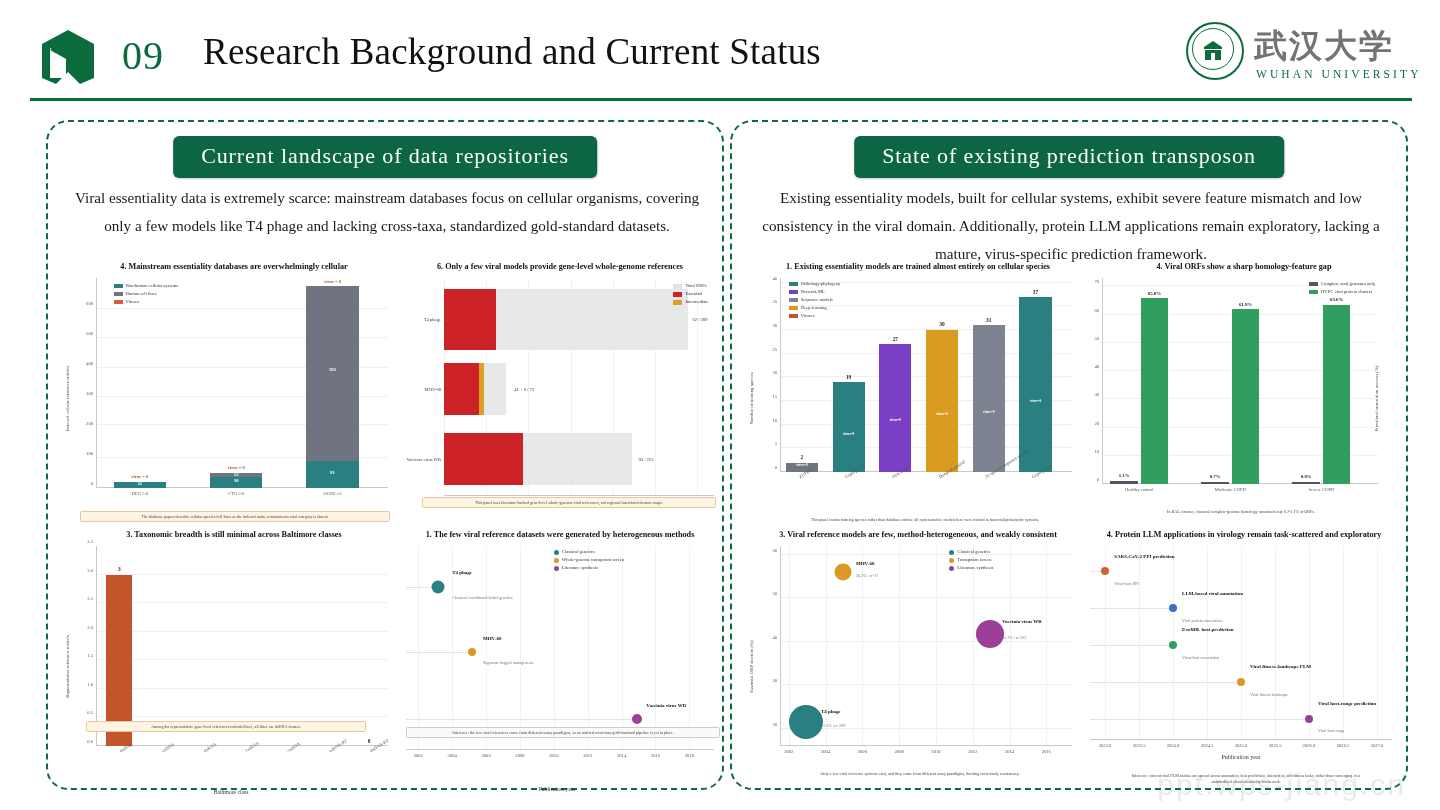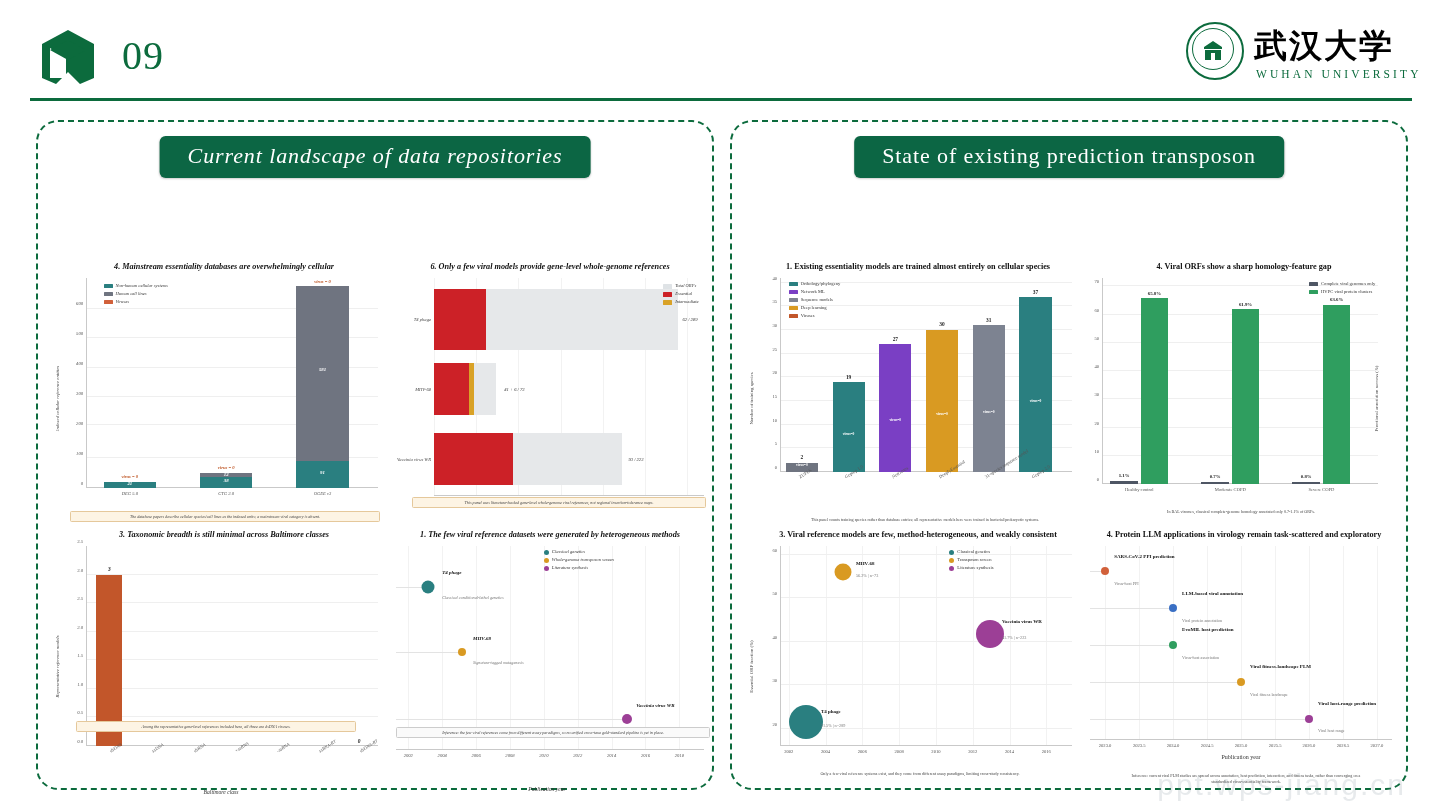--- a/index.html
+++ b/index.html
@@ -22,29 +22,29 @@
   #slide-title {
     position: absolute; left: 203px; top: 30px;
     font-size: 37px; color: #111111; font-family: "Liberation Serif", serif;
     letter-spacing: .2px; white-space: nowrap;
   }
   #header-rule { position: absolute; left: 30px; top: 98px; width: 1382px; height: 3px; background: #0c6b3d; }
   #wu-logo { position: absolute; right: 18px; top: 22px; width: 236px; height: 68px; }
   #wu-seal { position: absolute; left: 0; top: 0; width: 58px; height: 58px; border: 2.2px solid #0c6b3d; border-radius: 50%; }
   #wu-seal-inner { position: absolute; left: 6px; top: 6px; width: 42px; height: 42px; border: 1px solid #0c6b3d; border-radius: 50%; }
   #wu-seal-bldg { position: absolute; left: 14px; top: 18px; width: 26px; height: 22px; }
-  #wu-cn { position: absolute; left: 68px; top: 2px; font-size: 33px; color: #000000; font-family: "Liberation Serif", serif; font-weight: bold; letter-spacing: 2px; }
+  #wu-cn { position: absolute; left: 68px; top: 2px; font-size: 33px; color: #737373; font-family: "Liberation Serif", serif; font-weight: bold; letter-spacing: 2px; }
   #wu-en { position: absolute; left: 70px; top: 46px; font-size: 11.5px; color: #0c6b3d; letter-spacing: 3.1px; font-family: "Liberation Serif", serif; }
 
   
   .panel {
     position: absolute; top: 120px; width: 678px; height: 670px;
     border: 2px dashed #0c6b3d; border-radius: 22px;
   }
-  #panel-left { left: 36px; font-style: italic; }
+  #panel-left { left: 46px; }
   #panel-right { left: 730px; }
   .panel-badge {
     position: absolute; top: 14px; left: 50%; transform: translateX(-50%);
     background: #0c6644; color: #ffffff; border-radius: 6px;
     padding: 7px 28px 9px; font-size: 22px; letter-spacing: .9px;
     font-family: "Liberation Serif", serif; white-space: nowrap;
     box-shadow: 0 1px 2px rgba(0,0,0,.2);
   }
   .panel-desc {
     position: absolute; top: 62px; left: 22px; width: 634px;
@@ -107,35 +107,37 @@
 </head>
 <body>
 
 <div id="header">
   <svg id="logo-mark" viewBox="0 0 60 58">
     <path d="M30 2 L56 16 L56 50 L42 56 L30 44 L18 56 L4 50 L4 16 Z" fill="#0c6b3d"></path>
     <path d="M12 20 L12 50 L28 50 L28 30 Z" fill="#ffffff"></path>
     <path d="M30 12 L48 22 L30 32 L12 22 Z" fill="#0c6b3d"></path>
   </svg>
   <div id="slide-number">09</div>
+  <div id="slide-title">Research Background and Current Status</div>
   <div id="header-rule"></div>
   <div id="wu-logo">
     <div id="wu-seal"></div>
     <div id="wu-seal-inner"></div>
     <svg id="wu-seal-bldg" viewBox="0 0 26 22">
       <path d="M13 1 L22 7 L22 9 L4 9 L4 7 Z M5 10 H21 V20 H5 Z" fill="#0c6b3d"></path>
       <rect x="11" y="13" width="4" height="7" fill="#ffffff"></rect>
     </svg>
     <div id="wu-cn">武汉大学</div>
     <div id="wu-en">WUHAN UNIVERSITY</div>
   </div>
 </div>
 
 <div class="panel" id="panel-left">
   <div class="panel-badge">Current landscape of data repositories</div>
+  <div class="panel-desc">Viral essentiality data is extremely scarce: mainstream databases focus on cellular organisms, covering only a few models like T4 phage and lacking cross-taxa, standardized gold-standard datasets.</div>
 
   <div class="chart c-tl">
     <div class="chart-title">4. Mainstream essentiality databases are overwhelmingly cellular</div>
     <div class="ylabel">Indexed cellular reference entities</div>
     <div class="plot">
       <div class="gridline" style="bottom:29.9%"></div>
         <div class="gridline" style="bottom:57.0%"></div>
       <div class="gridline" style="bottom:14.3%"></div>
         <div class="gridline" style="bottom:43.4%"></div>
       <div class="gridline" style="bottom:71.2%"></div>
@@ -338,20 +340,21 @@
           </div>
       </div>
     </div>
     <div class="caption" style="left:14px;right:2px;bottom:60px;border:.6px solid #ccc;background:#fafafa;padding:1.6px 3px;border-radius:1.5px">Inference: the few viral references come from different assay paradigms, so no unified cross-taxa gold-standard pipeline is yet in place.</div>
     <div class="xlabel" style="bottom:6px">Publication year</div>
   </div>
 </div>
 
 <div class="panel" id="panel-right">
   <div class="panel-badge">State of existing prediction transposon</div>
+  <div class="panel-desc">Existing essentiality models, built for cellular systems, exhibit severe feature mismatch and low consistency in the viral domain. Additionally, protein LLM applications remain exploratory, lacking a mature, virus-specific prediction framework.</div>
 
   <div class="chart c-tl">
     <div class="chart-title">1. Existing essentiality models are trained almost entirely on cellular species</div>
     <div class="ylabel">Number of training species</div>
     <div class="plot" style="bottom:58px">
       <div class="gridline" style="bottom:12.2%"></div>
         <div class="gridline" style="bottom:24.4%"></div>
       <div class="gridline" style="bottom:36.6%"></div>
         <div class="gridline" style="bottom:48.8%"></div>
       <div class="gridline" style="bottom:61.0%"></div>

